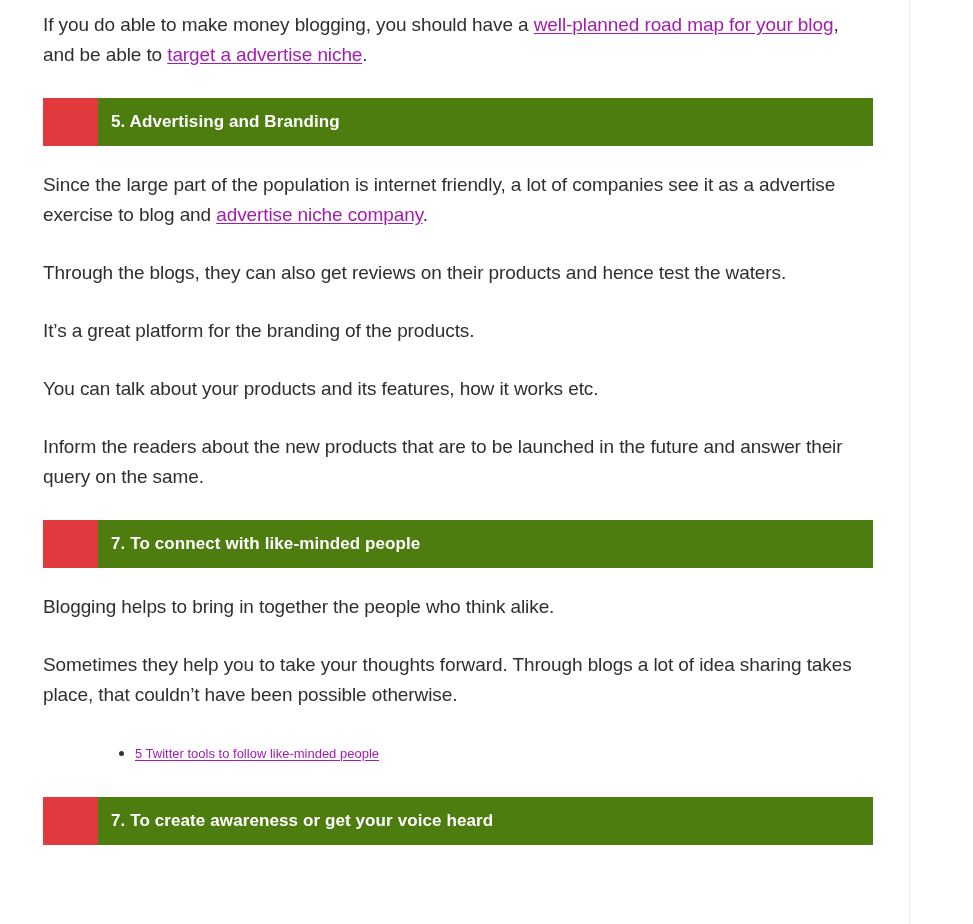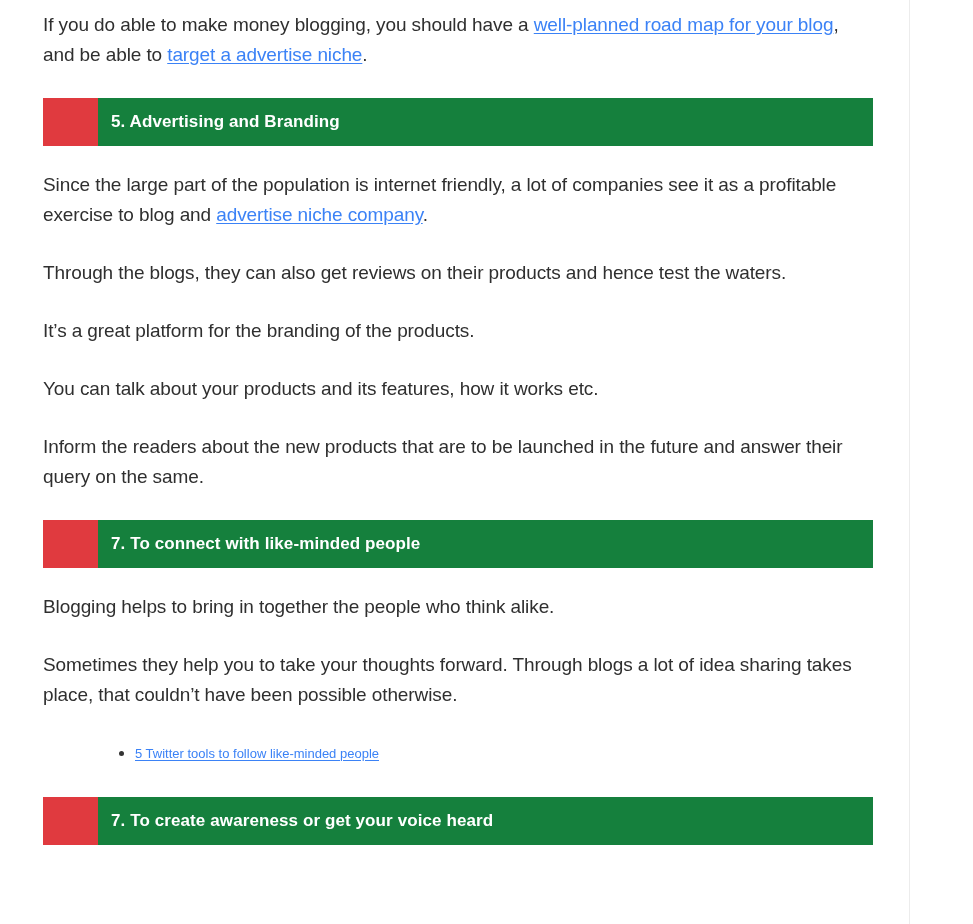--- a/index.html
+++ b/index.html
@@ -21,30 +21,30 @@
     padding: 10px 36px 40px 43px;
   }
   .para {
     margin: 0 0 28px 0;
     font-size: 19px;
     line-height: 30px;
     color: #2f2f2f;
     letter-spacing: -0.1px;
   }
   a.link {
-    color: #3b82f6;
+    color: #a21caf;
     text-decoration: underline;
     text-underline-offset: 2px;
     cursor: pointer;
   }
   .heading-bar {
     display: flex;
     align-items: stretch;
     height: 48px;
-    background: #15803d;
+    background: #4d7c0f;
     margin: 22px 0 24px 0;
   }
   .heading-accent {
     flex: 0 0 55px;
     background: #e03a3f;
   }
   .heading-bar h2 {
     margin: 0;
     align-self: center;
     padding-left: 13px;
@@ -73,21 +73,21 @@
 
 <div class="content">
 
   <p class="para"><span>If you do able to make money blogging, you should have a </span><a class="link" href="#">well-planned road map for your blog</a><span>, and be able to </span><a class="link" href="#">target a advertise niche</a><span>.</span></p>
 
   <div class="heading-bar">
     <span class="heading-accent"></span>
     <h2>5. Advertising and Branding</h2>
   </div>
 
-  <p class="para"><span>Since the large part of the population is internet friendly, a lot of companies see it as a profitable exercise to blog and </span><a class="link" href="#">advertise niche company</a><span>.</span></p>
+  <p class="para"><span>Since the large part of the population is internet friendly, a lot of companies see it as a advertise exercise to blog and </span><a class="link" href="#">advertise niche company</a><span>.</span></p>
 
   <p class="para">Through the blogs, they can also get reviews on their products and hence test the waters.</p>
 
   <p class="para">It’s a great platform for the branding of the products.</p>
 
   <p class="para">You can talk about your products and its features, how it works etc.</p>
 
   <p class="para">Inform the readers about the new products that are to be launched in the future and answer their query on the same.</p>
 
   <div class="heading-bar">

